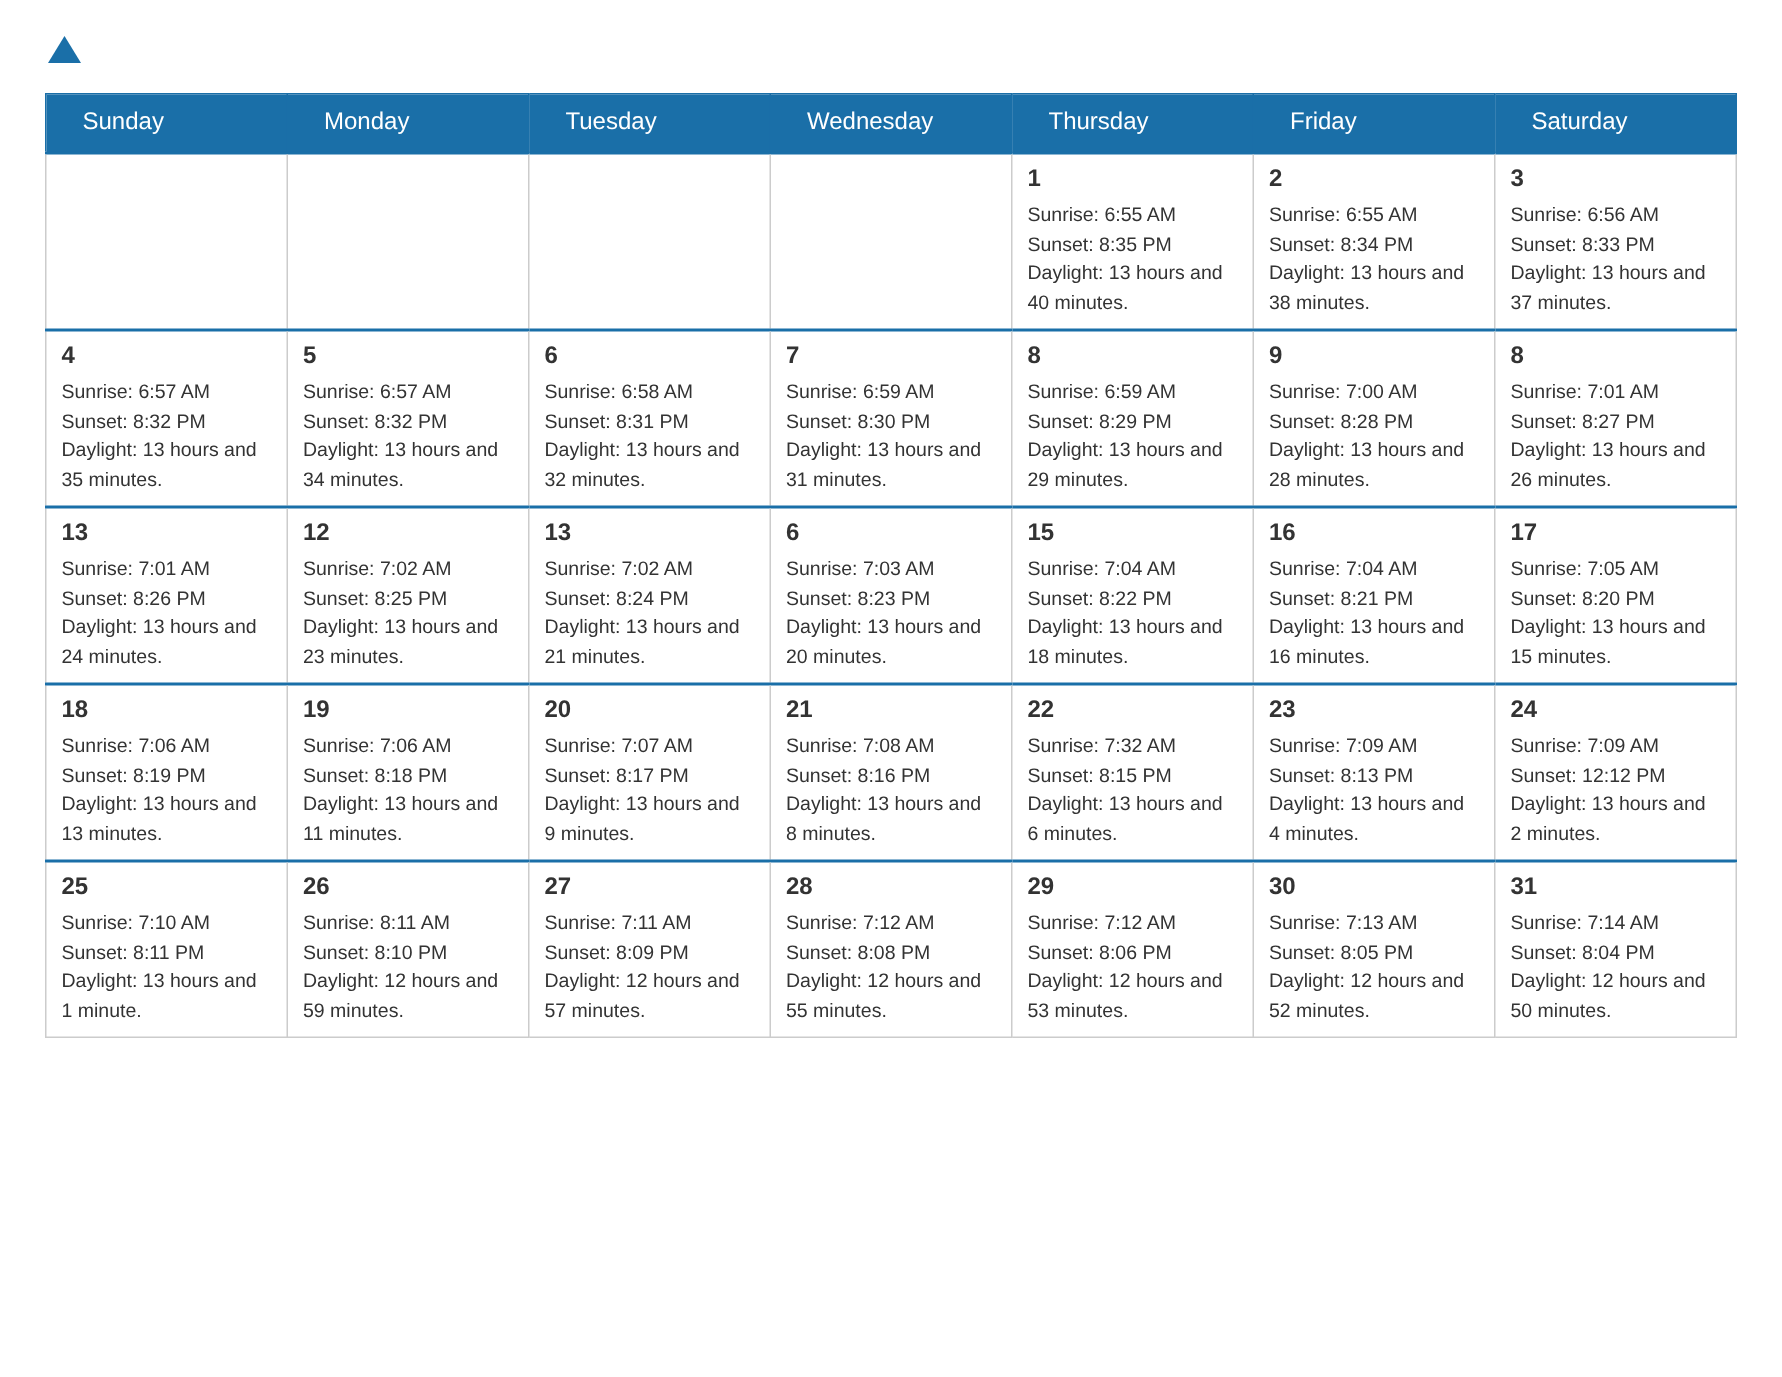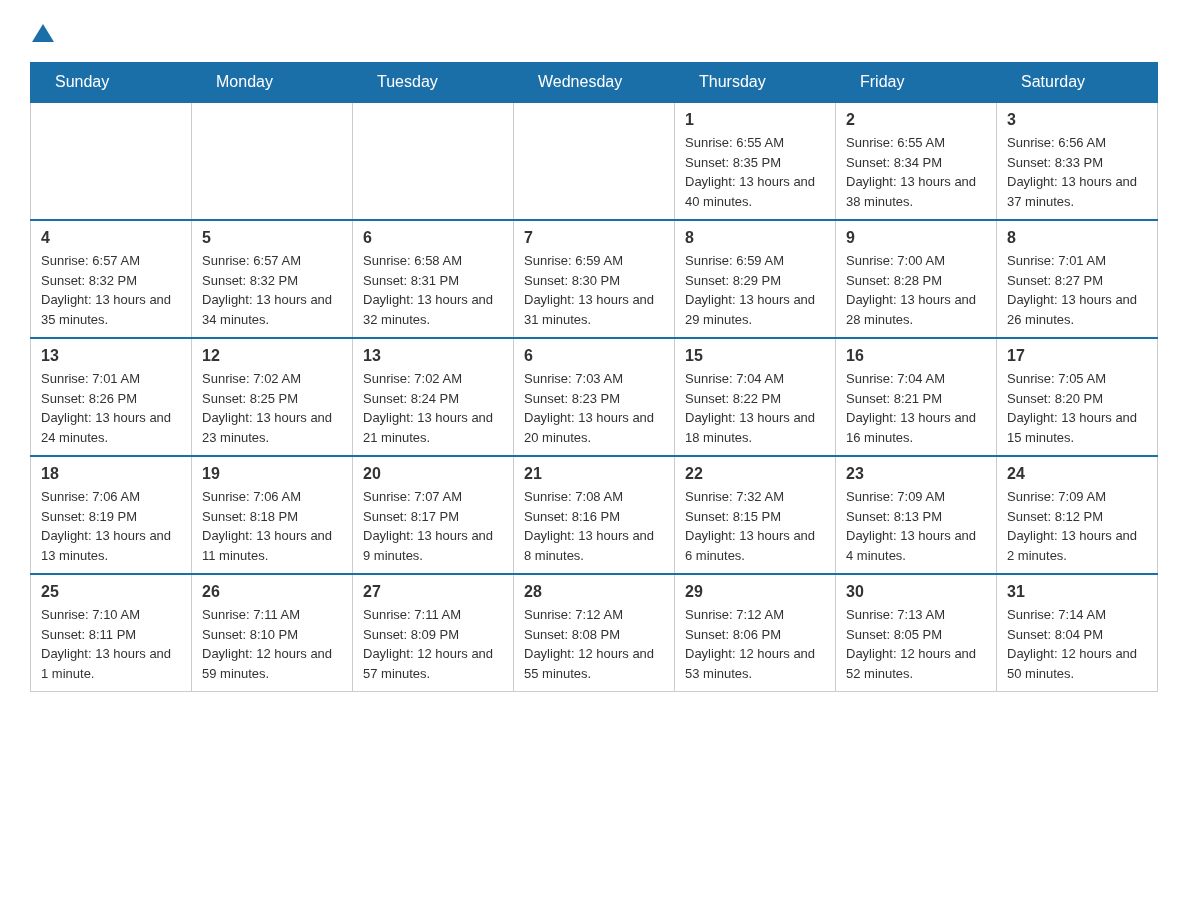--- a/index.html
+++ b/index.html
@@ -272,34 +272,34 @@
         </td>
         <td>
           <span class="day-number">23</span>
           <div class="day-info">Sunrise: 7:09 AM
 Sunset: 8:13 PM
 Daylight: 13 hours and 4 minutes.</div>
         </td>
         <td>
           <span class="day-number">24</span>
           <div class="day-info">Sunrise: 7:09 AM
-Sunset: 8:12 PM
+Sunset: 12:12 PM
 Daylight: 13 hours and 2 minutes.</div>
         </td>
       </tr>
       <tr>
         <td>
           <span class="day-number">25</span>
           <div class="day-info">Sunrise: 7:10 AM
 Sunset: 8:11 PM
 Daylight: 13 hours and 1 minute.</div>
         </td>
         <td>
           <span class="day-number">26</span>
-          <div class="day-info">Sunrise: 7:11 AM
+          <div class="day-info">Sunrise: 8:11 AM
 Sunset: 8:10 PM
 Daylight: 12 hours and 59 minutes.</div>
         </td>
         <td>
           <span class="day-number">27</span>
           <div class="day-info">Sunrise: 7:11 AM
 Sunset: 8:09 PM
 Daylight: 12 hours and 57 minutes.</div>
         </td>
         <td>

